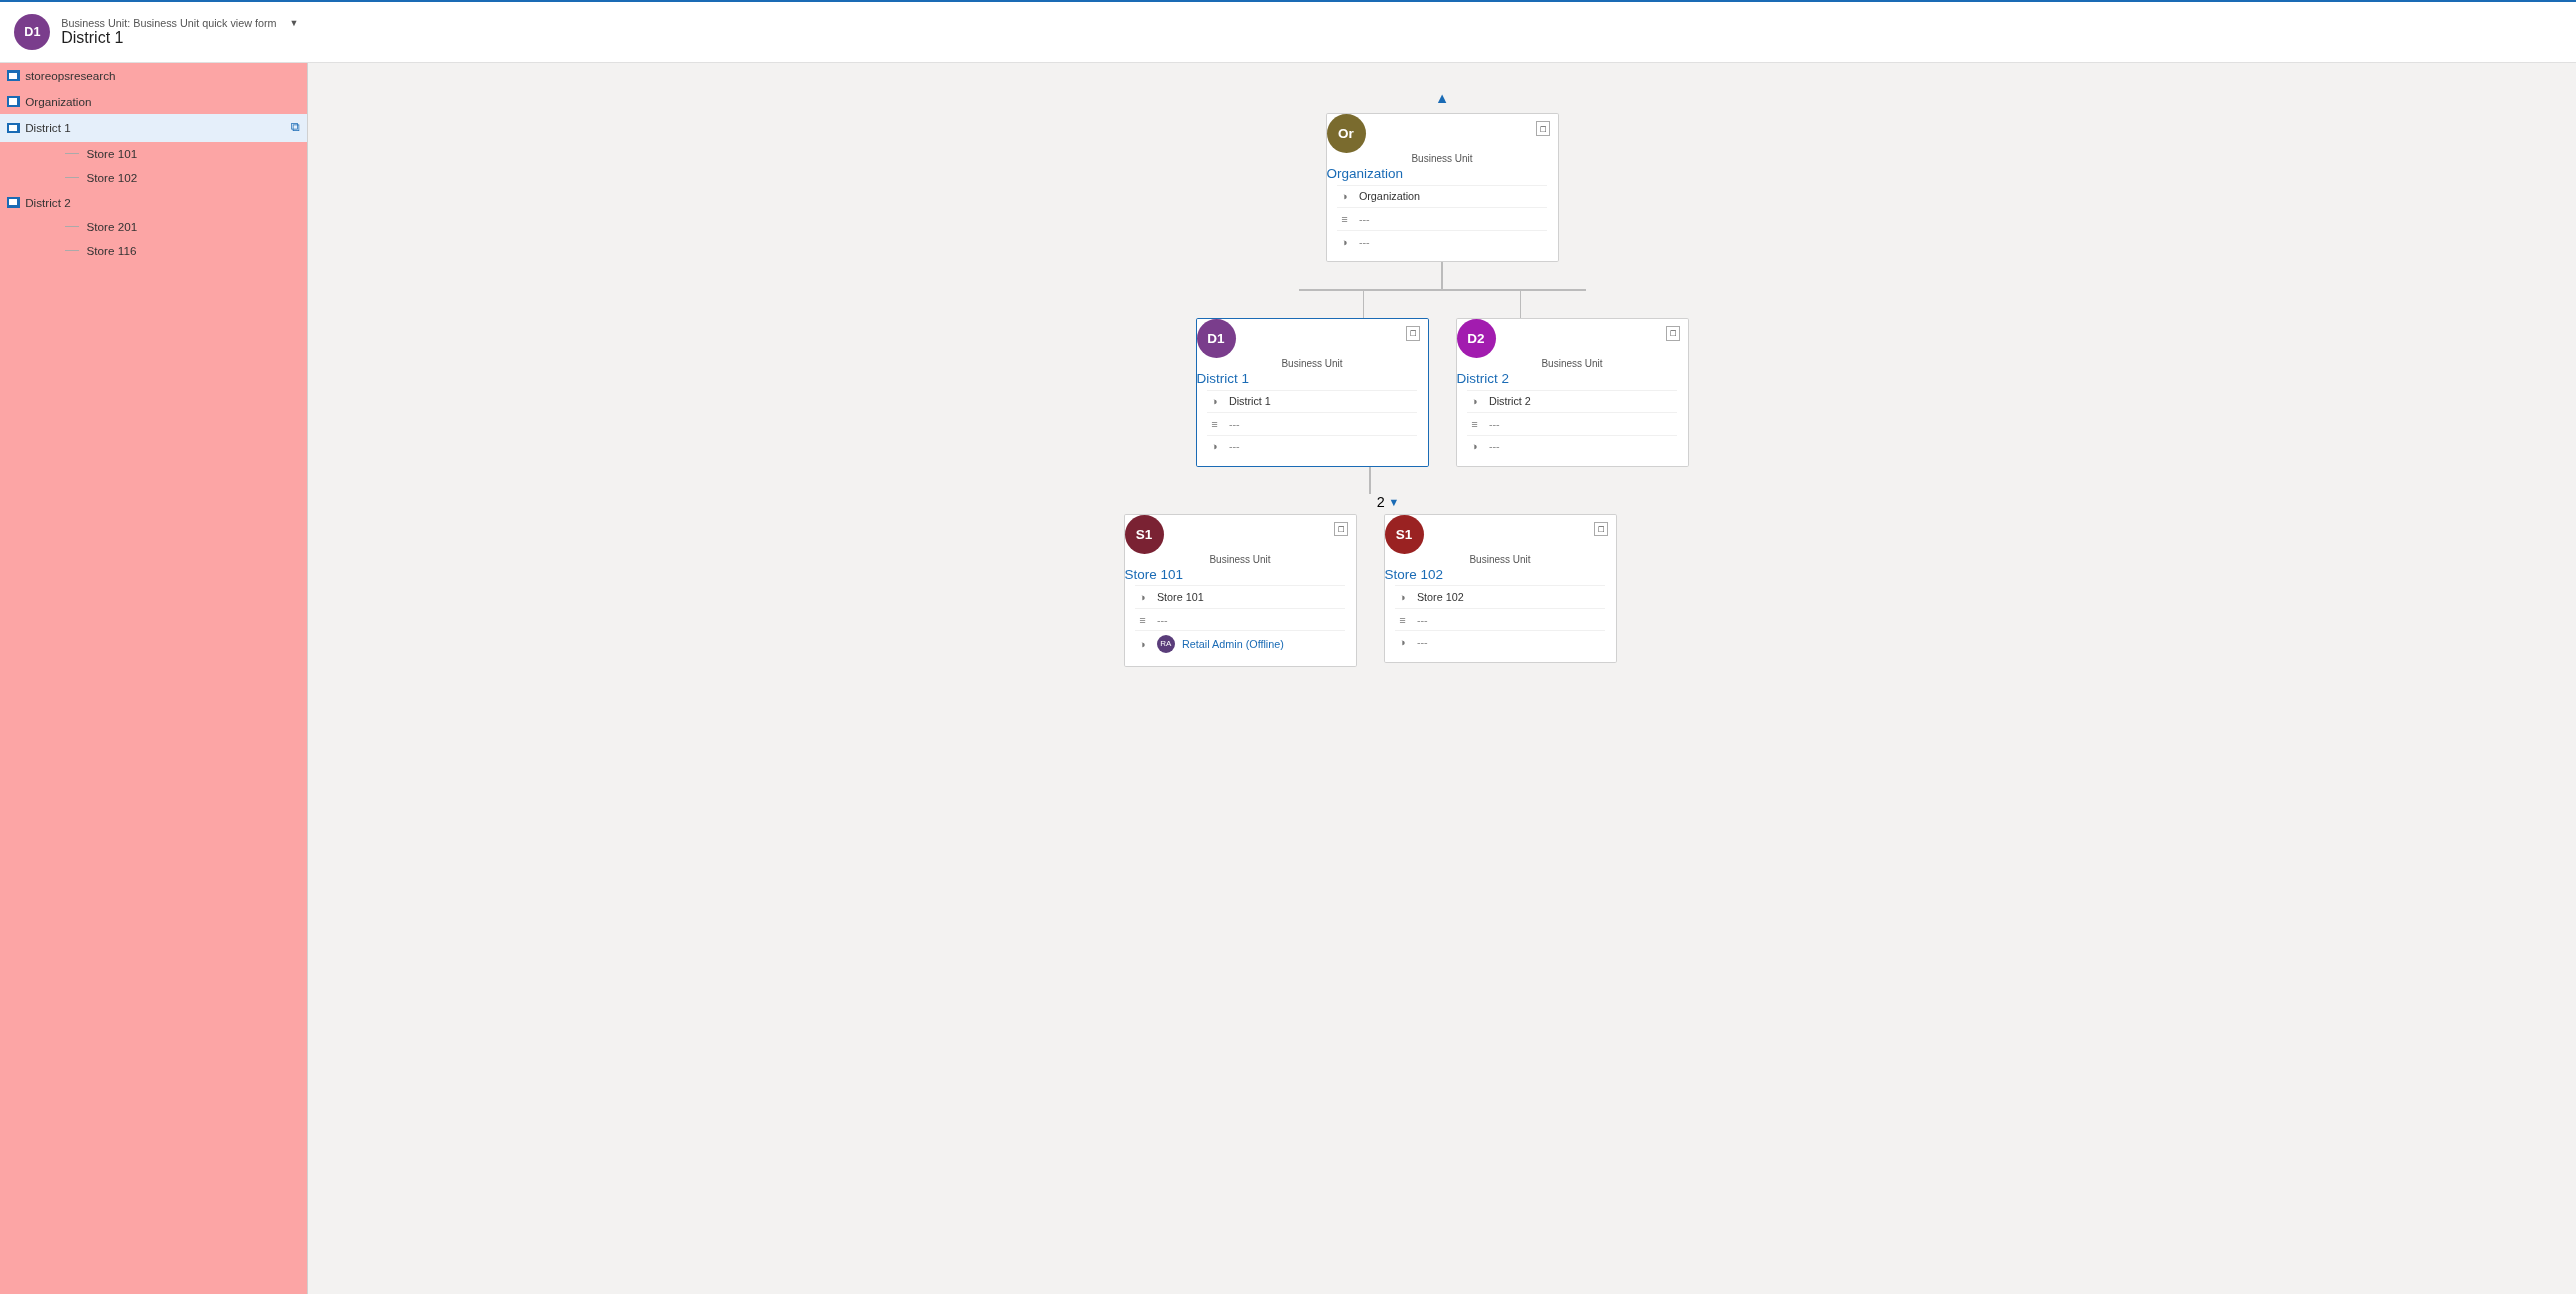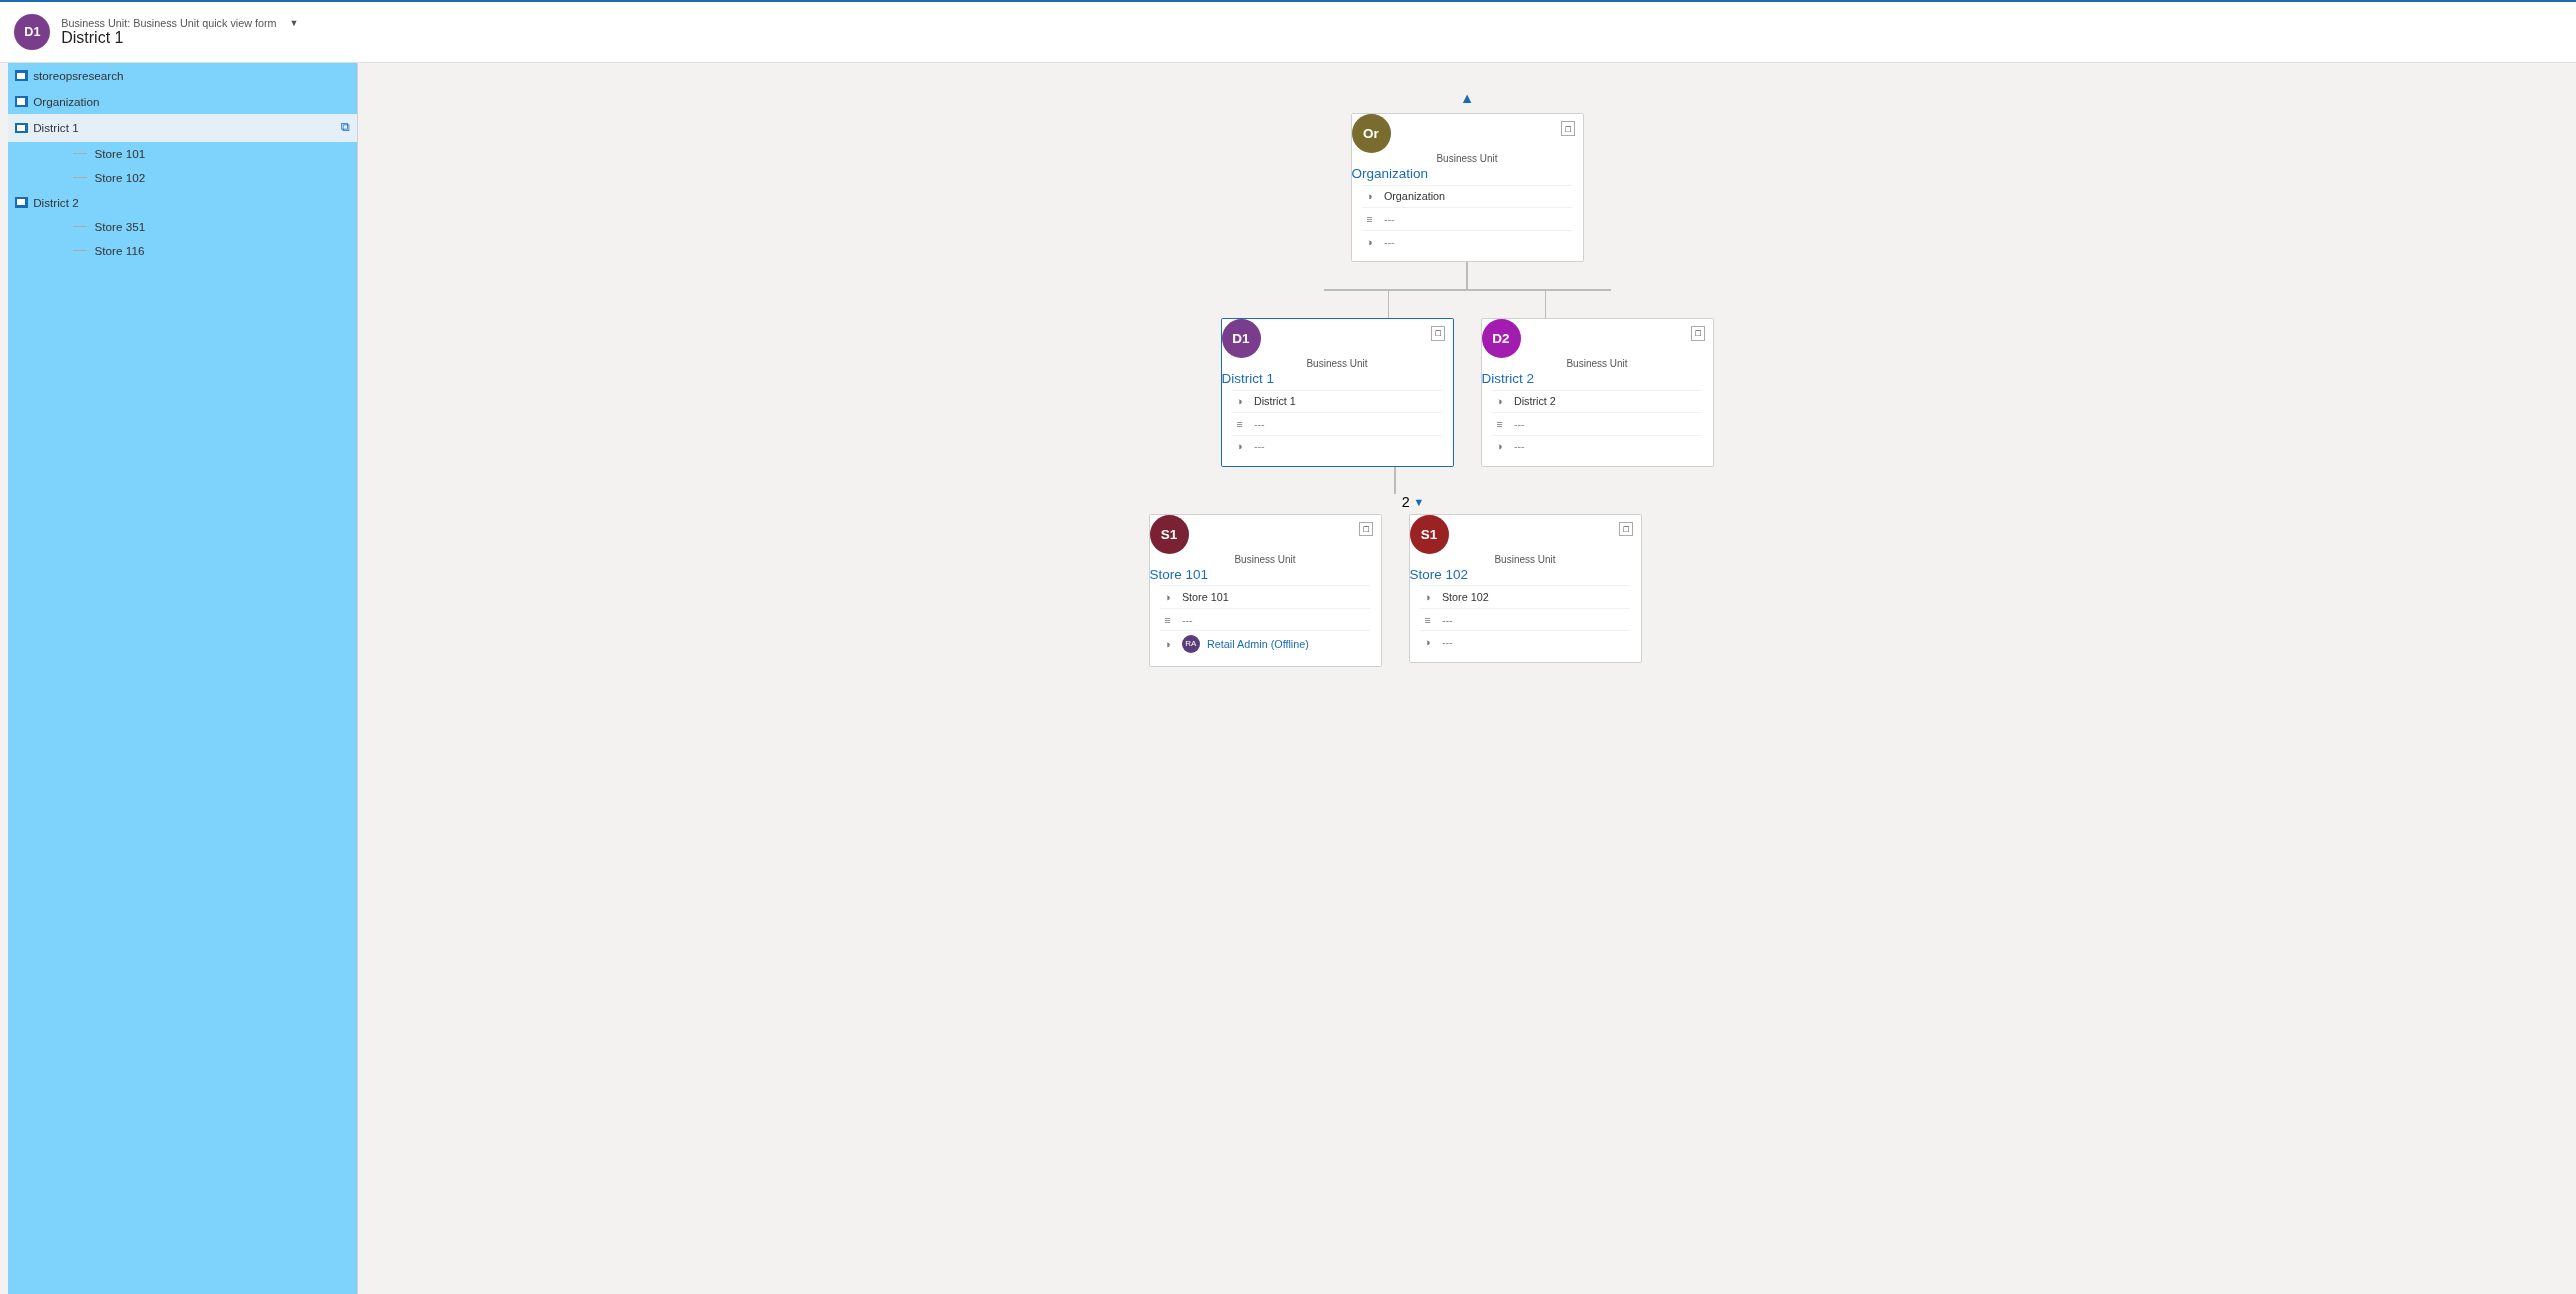--- a/index.html
+++ b/index.html
@@ -31,26 +31,25 @@
       display: flex; align-items: center; gap: 13px;
     }
     .header-subtitle .chevron { font-size: 9px; color: #555; }
     .header-main-title { font-size: 16px; color: #1f1f1f; font-weight: 400; }
 
     
     .app-body { display: flex; height: calc(100vh - 63px); }
 
     
     .sidebar {
-      width: 350px;
-      background: #7dd3fc;
+      width: 308px;
+      background: #fca5a5;
       border-right: 0.9px solid #d0d0d0;
       overflow-y: auto;
       flex-shrink: 0;
-      margin-left: 8px;
     }
     .sidebar-indent-1 { padding-left: 29px; }
     .sidebar-indent-2 { padding-left: 47px; }
     .sidebar-indent-3 { padding-left: 65px; }
 
     .sidebar-item {
       display: flex; align-items: center; gap: 5.4px;
       padding: 6.3px 7.2px;
       font-size: 11.7px; color: #333;
       cursor: pointer;
@@ -238,21 +237,21 @@
     </div>
 
     <div class="sidebar-item sidebar-indent-3">
       <div style="width:12.6px;height:10.8px;background:#1a6bb5;display:flex;align-items:center;justify-content:center;">
         <div style="width:8px;height:6.3px;background:#fff;"></div>
       </div>
       <span>District 2</span>
     </div>
 
     <div class="sidebar-leaf-line">
-      <span>Store 351</span>
+      <span>Store 201</span>
     </div>
 
     <div class="sidebar-leaf-line">
       <span>Store 116</span>
     </div>
 
   </div>
 
   <div class="main-area">
     <div class="org-chart">

